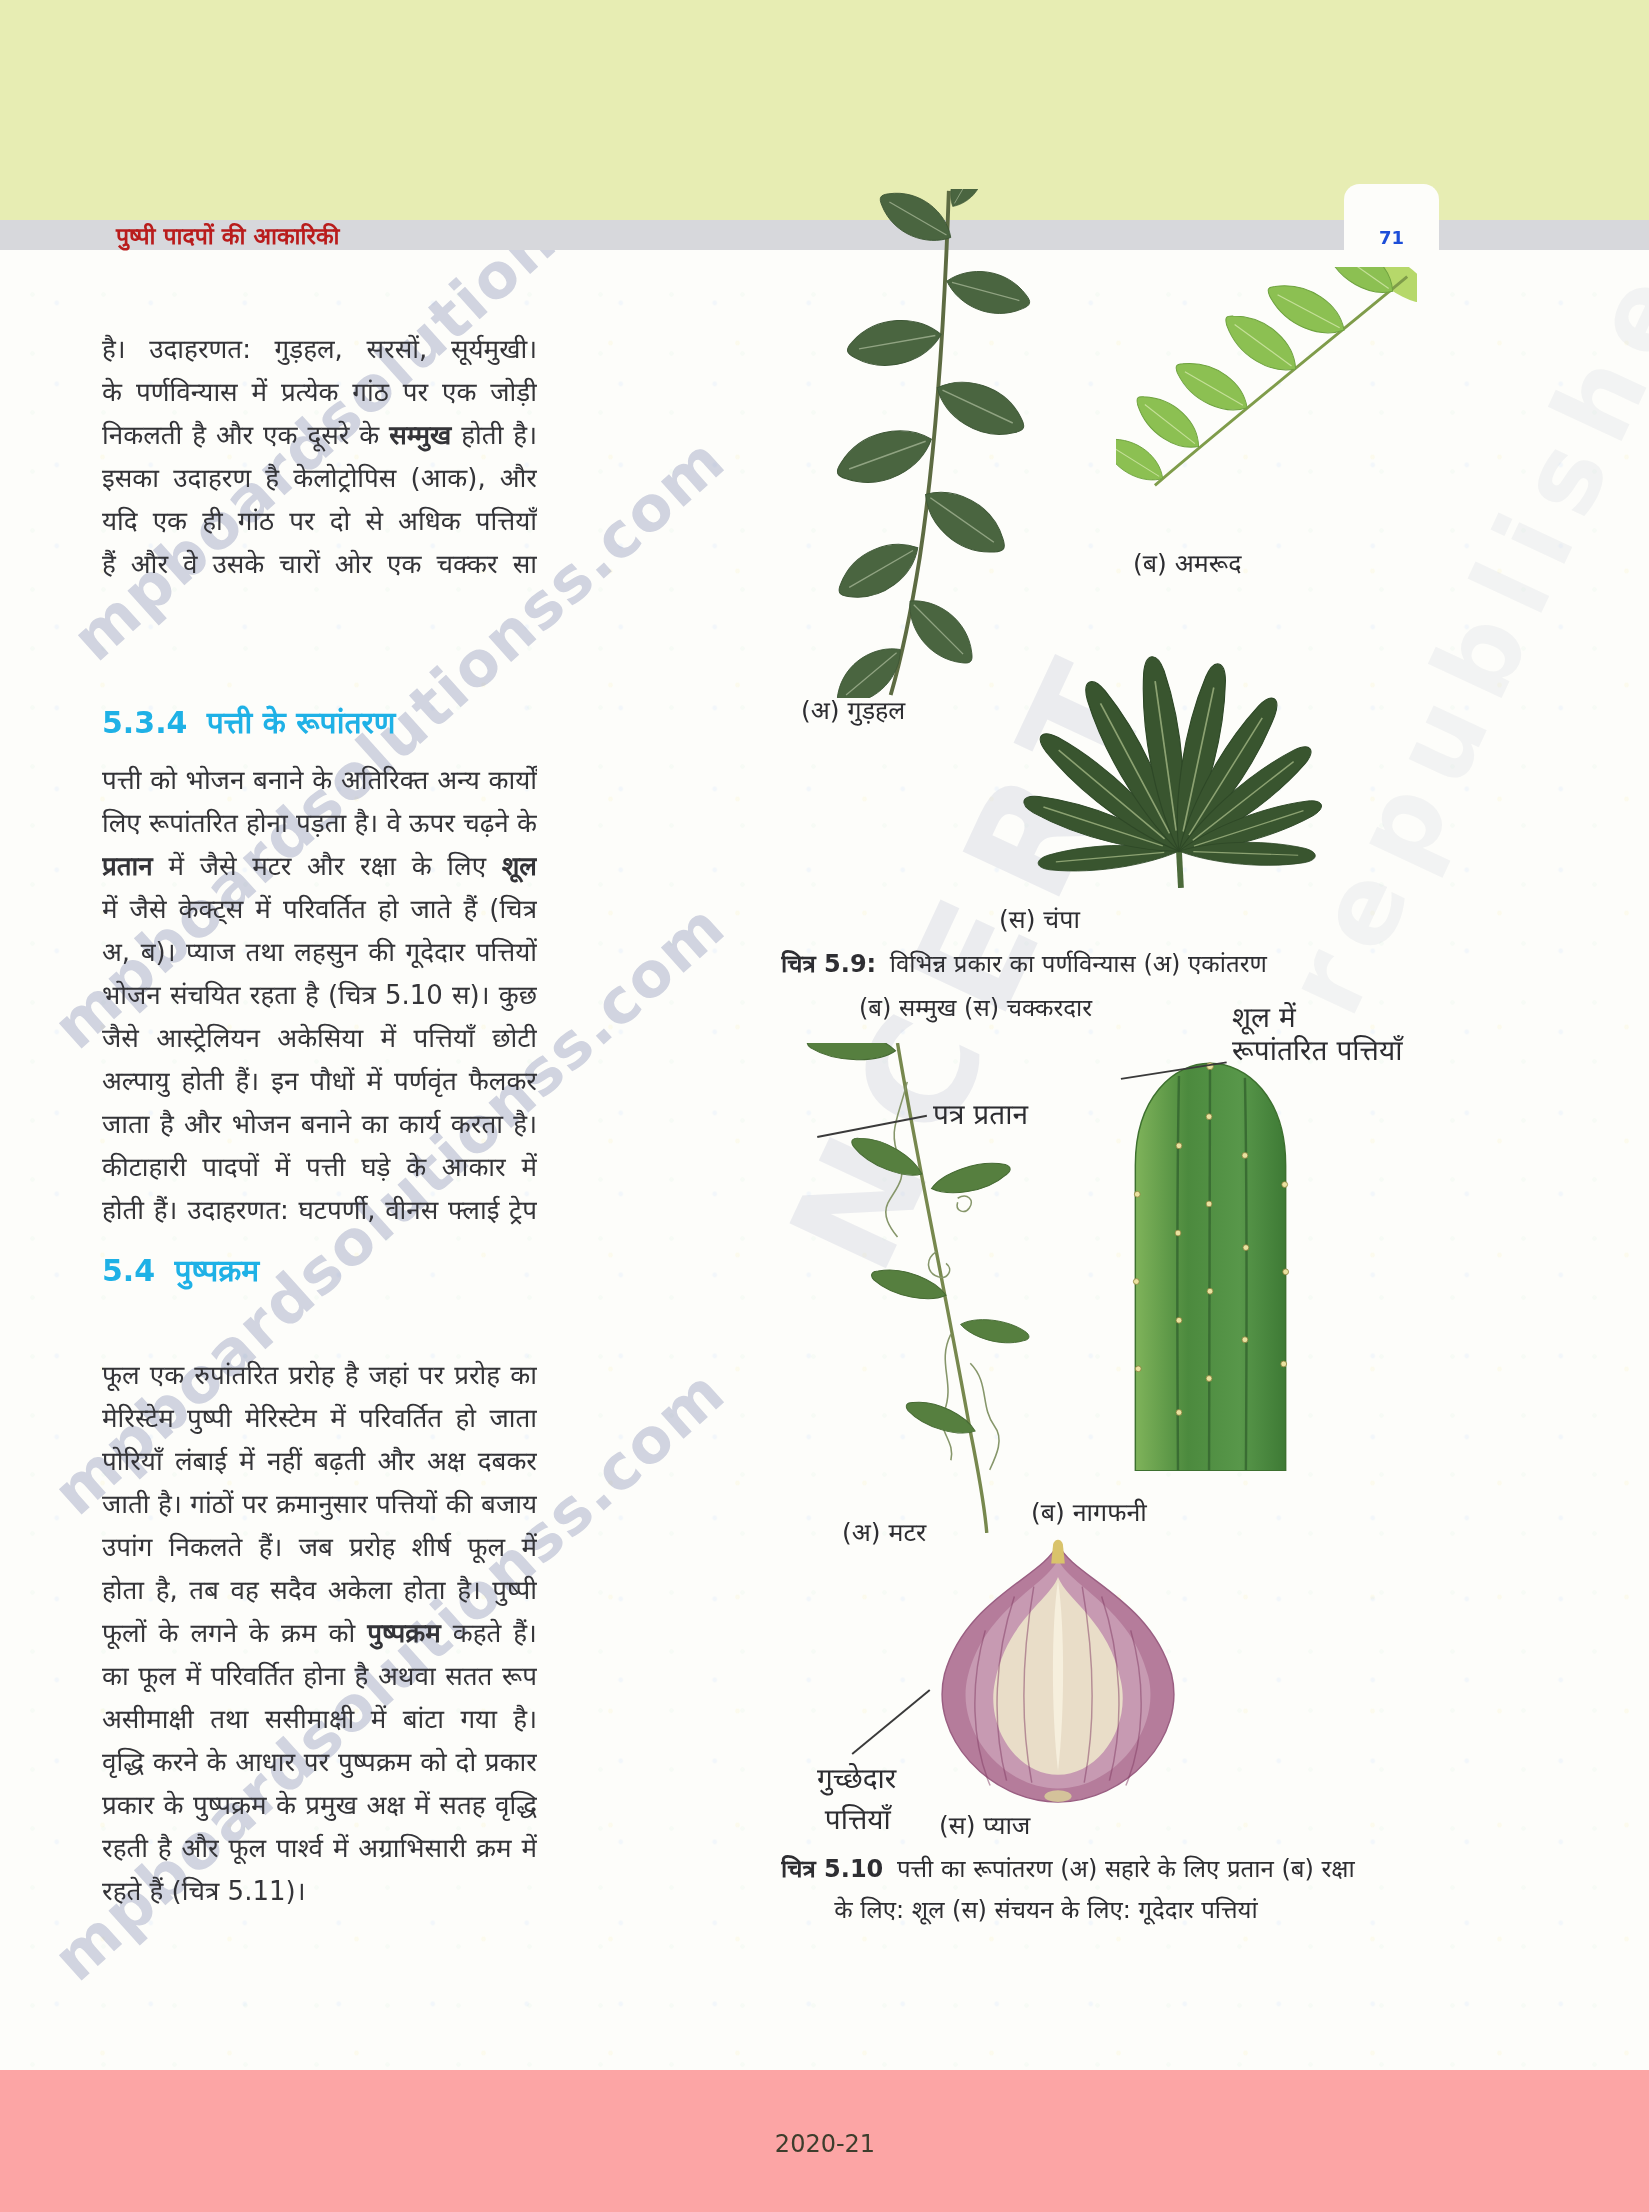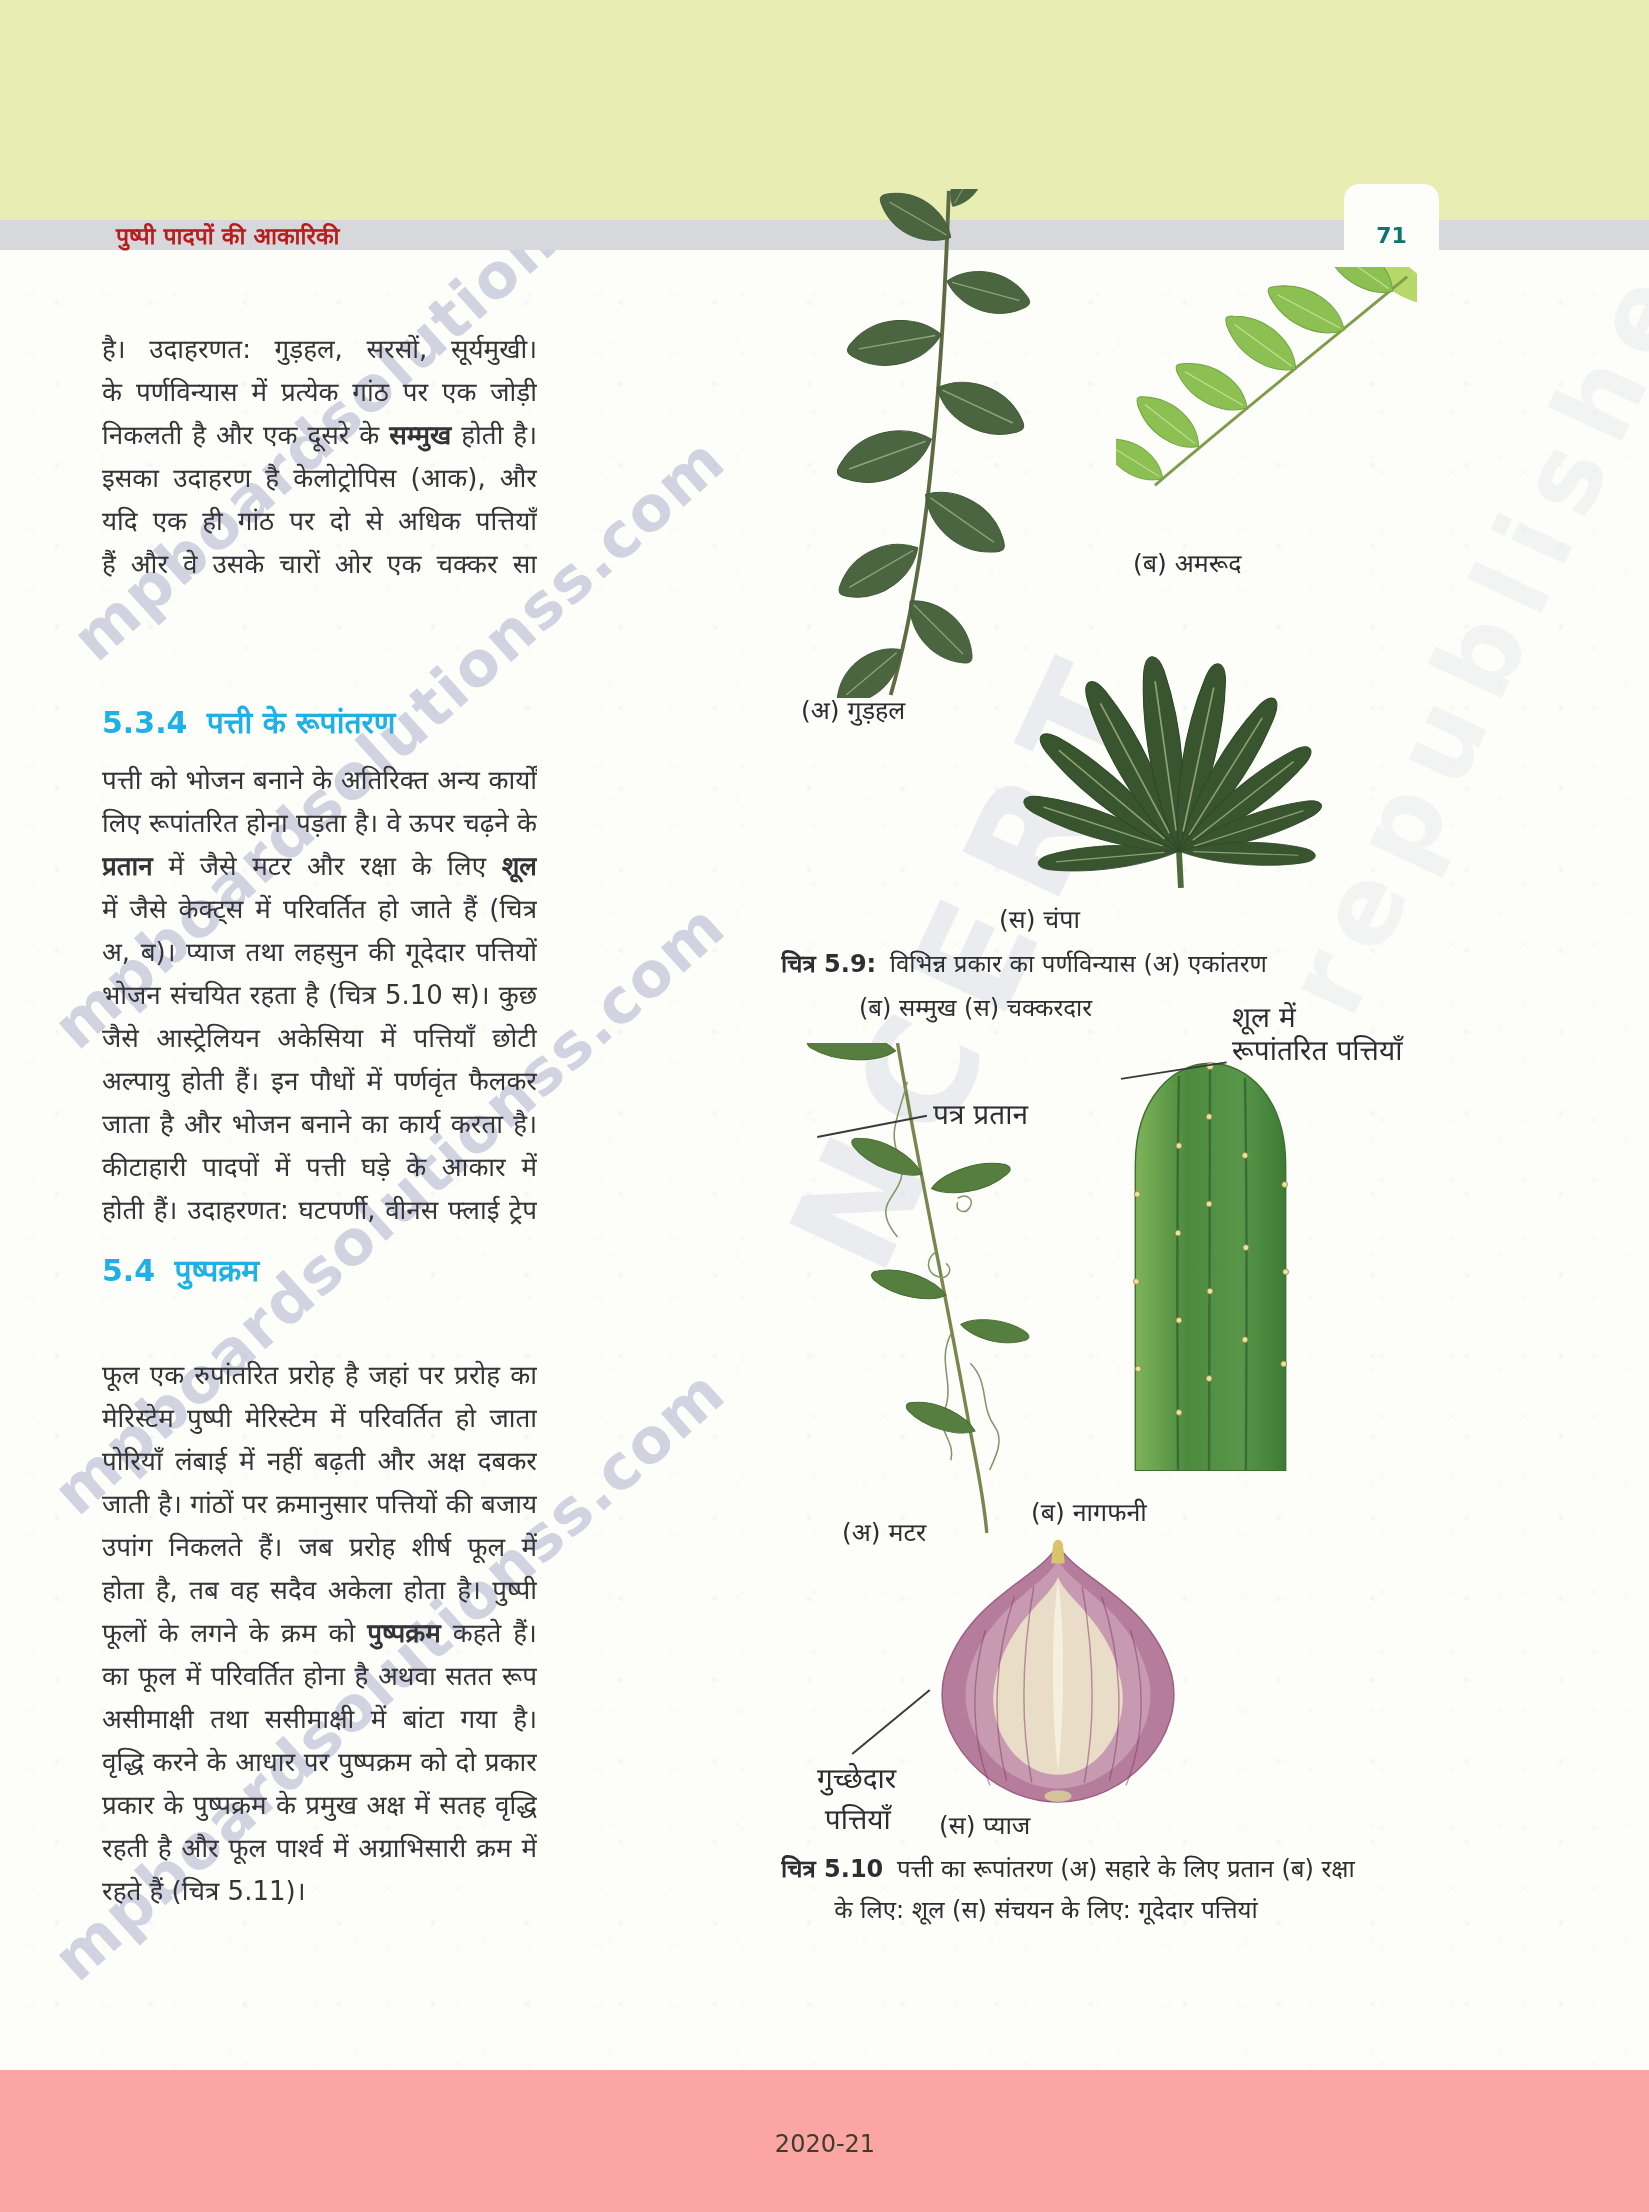--- a/index.html
+++ b/index.html
@@ -11,21 +11,21 @@
       radial-gradient(circle, rgba(250,240,170,0.16) 1.9px, transparent 2.9px),
       radial-gradient(circle, rgba(180,230,200,0.08) 1.9px, transparent 2.9px);
     background-size:94px 81px, 127px 114px, 71px 59px;
     background-position:9.7px 19.4px, 39px 58px, 68px 29px;}
   .top-band{position:absolute;left:0;top:0;width:1650px;height:220px;background:#e7edb3;z-index:2;}
   .header-bar{position:absolute;left:0;top:220px;width:1650px;height:30px;background:#d7d8dc;z-index:2;
               display:flex;align-items:center;}
   .header-title{margin-left:116px;font-size:23px;font-weight:600;color:#b91c1c;white-space:nowrap;}
   .page-num-box{position:absolute;left:1344px;top:184px;width:95px;height:66px;background:#fdfdfa;
                 border-radius:15.5px 15.5px 0 0;z-index:3;display:flex;align-items:flex-end;justify-content:center;}
-  .page-num{font-size:22px;font-weight:bold;color:#0f766e;padding-bottom:1.9px;}
+  .page-num{font-size:18px;font-weight:bold;color:#1d4ed8;padding-bottom:1.9px;}
   .bottom-band{position:absolute;left:0;top:2070px;width:1650px;height:143px;background:#fca5a5;z-index:2;}
   .footer-year{position:absolute;left:0;right:0;top:60px;text-align:center;font-size:24px;color:#3d3d2c;}
 
   .wm{position:absolute;font-size:62px;font-weight:bold;color:rgba(122,132,174,0.34);
       transform:rotate(-42deg);transform-origin:left top;white-space:nowrap;z-index:1;letter-spacing:1.9px;}
   .ghost{position:absolute;font-weight:bold;transform-origin:left top;white-space:nowrap;z-index:1;}
   .ghost1{left:757px;top:1223px;font-size:146px;letter-spacing:27px;color:rgba(196,200,214,0.30);transform:rotate(-65deg);}
   .ghost2{left:1261px;top:980px;font-size:107px;letter-spacing:17.5px;color:rgba(205,208,220,0.22);transform:rotate(-65deg);}
 
   .para{position:absolute;z-index:3;font-size:26px;line-height:43px;color:#343438;}

